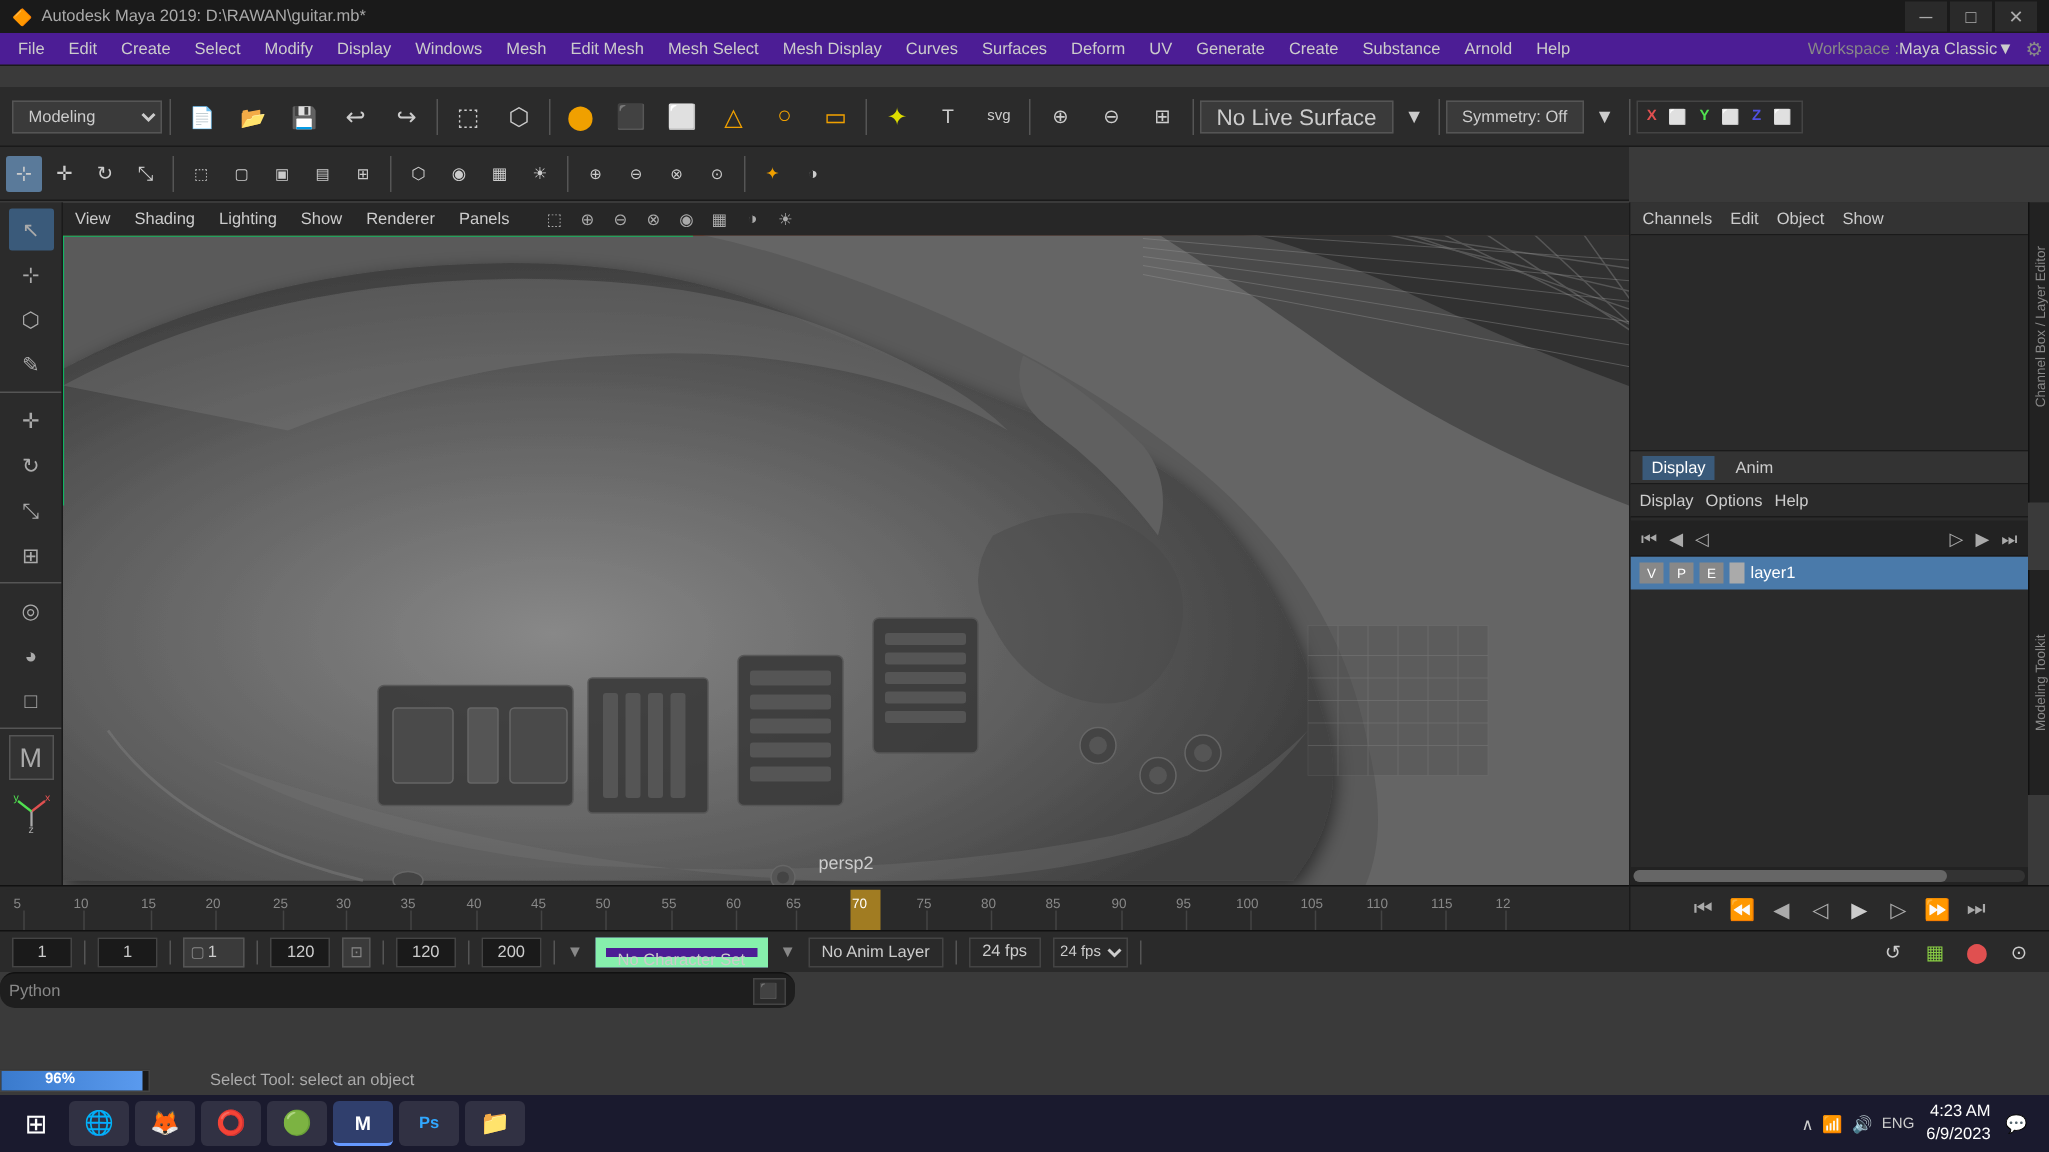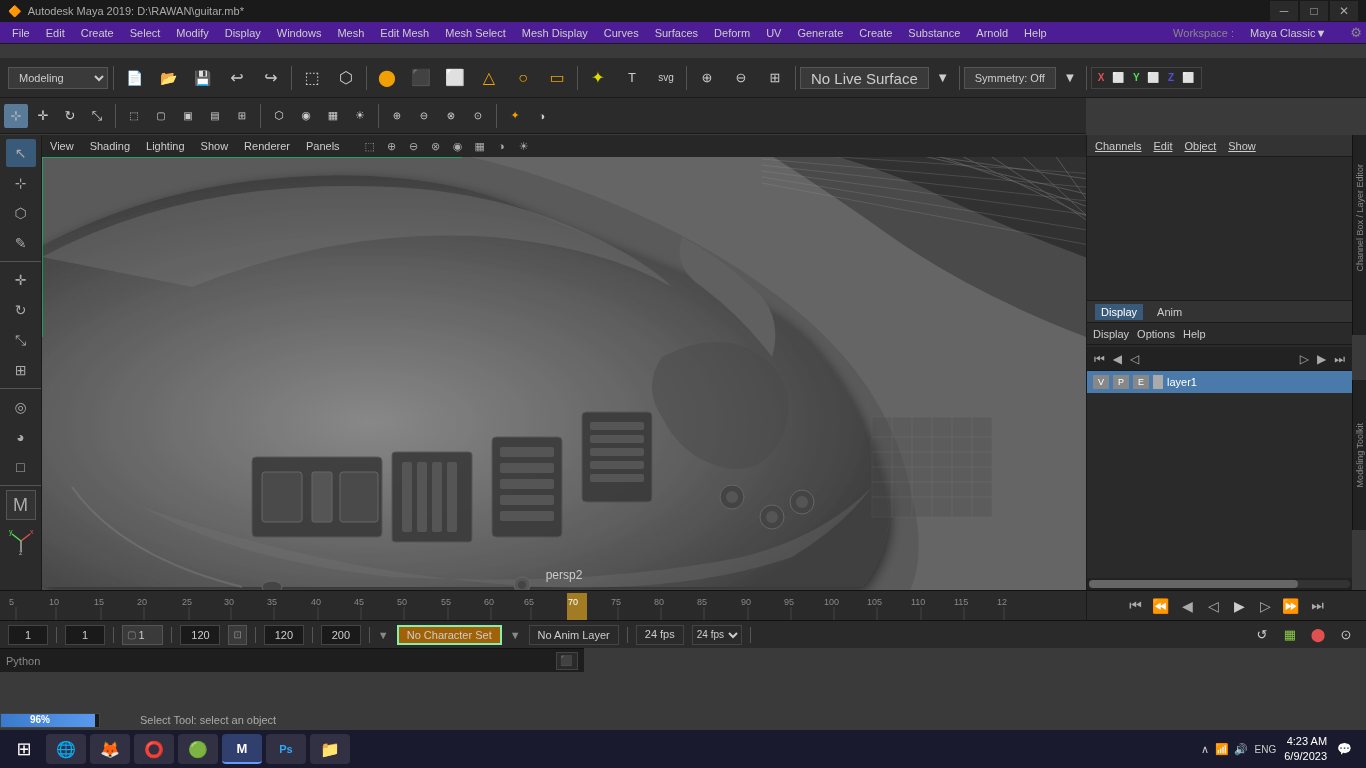--- a/index.html
+++ b/index.html
@@ -7,21 +7,21 @@
 
     
     #titlebar { width: 100%; height: 22px; background: #1a1a1a; display: flex; align-items: center; justify-content: space-between; padding: 0 8px; }
     #titlebar-left { display: flex; align-items: center; gap: 6px; font-size: 11px; color: #aaa; }
     #titlebar-controls { display: flex; gap: 2px; }
     .title-btn { width: 28px; height: 20px; background: #2a2a2a; border: none; color: #aaa; cursor: pointer; display: flex; align-items: center; justify-content: center; font-size: 12px; }
 
     
     #menubar { width: 100%; height: 22px; background: #4c1d95; display: flex; align-items: center; padding: 0 4px; border-bottom: 1px solid #1a1a1a; }
     .menu-item { padding: 2px 8px; font-size: 11px; color: #ccc; cursor: pointer; height: 100%; display: flex; align-items: center; }
-    #workspace-right { margin-left: auto; display: flex; align-items: center; gap: 16px; font-size: 11px; color: #ccc; }
+    #workspace-right { margin-left: auto; display: flex; align-items: center; gap: 0; font-size: 11px; color: #ccc; }
     .workspace-label { color: #888; }
     .workspace-name { color: #ccc; }
     .toolbar-separator { width: 1px; height: 24px; background: #555; margin: 0 3px; }
     .toolbar-btn { width: 24px; height: 24px; background: transparent; border: none; color: #ccc; cursor: pointer; display: flex; align-items: center; justify-content: center; font-size: 13px; border-radius: 2px; }
     .toolbar-btn.active { background: #5a7a9a; }
     .toolbar-dropdown { background: #3a3a3a; border: 1px solid #555; color: #ccc; font-size: 11px; padding: 2px 6px; height: 22px; min-width: 80px; }
     #no-live-surface-btn { background: #3a3a3a; border: 1px solid #555; color: #ccc; font-size: 15px; padding: 2px 10px; height: 22px; cursor: pointer; white-space: nowrap; }
     #symmetry-btn { background: #3a3a3a; border: 1px solid #555; color: #ccc; font-size: 11px; padding: 2px 10px; height: 22px; cursor: pointer; }
     #coords-display { background: #2a2a2a; border: 1px solid #444; color: #888; font-size: 10px; padding: 2px 6px; height: 22px; display: flex; align-items: center; gap: 8px; }
 
@@ -75,26 +75,26 @@
     #timeline-ruler { position: relative; flex: 1; height: 100%; }
 
     
     #transport { position: absolute; right: 0; top: 590px; width: 280px; height: 30px; background: #2a2a2a; border-left: 1px solid #1a1a1a; border-top: 1px solid #111; display: flex; align-items: center; justify-content: center; gap: 4px; padding: 0 8px; }
     .transport-btn { width: 22px; height: 22px; background: transparent; border: none; color: #aaa; cursor: pointer; font-size: 14px; display: flex; align-items: center; justify-content: center; }
 
     
     #status-bar { position: absolute; left: 0; top: 620px; width: 1366px; height: 28px; background: #2a2a2a; border-top: 1px solid #111; display: flex; align-items: center; padding: 0 8px; gap: 8px; }
     .status-field { background: #1a1a1a; border: 1px solid #444; color: #ccc; font-size: 11px; padding: 2px 6px; height: 20px; min-width: 40px; text-align: center; }
     .status-separator { width: 1px; height: 16px; background: #555; }
-    #char-set-btn { background: #a16207; border: 2px solid #86efac; color: #ccc; font-size: 11px; padding: 2px 8px; height: 20px; cursor: pointer; white-space: nowrap; }
+    #char-set-btn { background: #4c1d95; border: 7px solid #86efac; color: #ccc; font-size: 11px; padding: 2px 8px; height: 20px; cursor: pointer; white-space: nowrap; }
     #anim-layer-btn { background: #2a2a2a; border: 1px solid #444; color: #ccc; font-size: 11px; padding: 2px 8px; height: 20px; cursor: pointer; white-space: nowrap; }
     #fps-display { background: #2a2a2a; border: 1px solid #444; color: #ccc; font-size: 11px; padding: 2px 8px; height: 20px; }
 
     
-    #command-line { position: absolute; left: 0; top: 648px; width: 584px; height: 24px; background: #1e1e1e; border-top: 1px solid #111; display: flex; align-items: center; padding: 0 6px; }
+    #command-line { position: absolute; left: 0; top: 648px; width: 530px; height: 24px; background: #1e1e1e; border-top: 1px solid #111; display: flex; align-items: center; padding: 0 6px; border-radius: 10px; }
     #cmd-input { background: transparent; border: none; color: #ccc; font-size: 11px; flex: 1; outline: none; }
     #cmd-label { color: #888; font-size: 11px; margin-right: 8px; }
 
     
     #status-text { position: absolute; left: 140px; top: 714px; color: #aaa; font-size: 11px; }
     #progress-bar { position: absolute; left: 0; top: 714px; width: 100px; height: 16px; background: #1a1a1a; border: 1px solid #444; }
     #progress-fill { width: 96%; height: 100%; background: linear-gradient(90deg, #3a7acc, #5a9aee); }
     #progress-label { position: absolute; left: 25px; top: 715px; color: #fff; font-size: 10px; font-weight: bold; }
 
     
@@ -406,21 +406,21 @@
       <circle cx="480" cy="428" r="8" fill="#555" stroke="#666"></circle>
       <circle cx="480" cy="428" r="4" fill="#444"></circle>
 
       <ellipse cx="230" cy="430" rx="10" ry="6" fill="#444" stroke="#666"></ellipse>
     </svg>
 
     <div id="persp-label">persp2</div>
   </div>
 </div>
 
-<div id="right-panel" style="position:absolute;right:14px;top:135px;width:266px;height:165px;background:#2a2a2a;border-left:1px solid #1a1a1a;display:flex;flex-direction:column;text-decoration:underline;">
+<div id="right-panel" style="position:absolute;right:14px;top:135px;width:266px;height:165px;background:#2a2a2a;border-left:1px solid #1a1a1a;display:flex;flex-direction:column;">
   <div id="channel-box-header">
     <span class="cb-tab">Channels</span>
     <span class="cb-tab">Edit</span>
     <span class="cb-tab">Object</span>
     <span class="cb-tab">Show</span>
   </div>
   <div id="channel-box-body" style="flex:1;background:#2a2a2a;">
   </div>
 </div>
 

